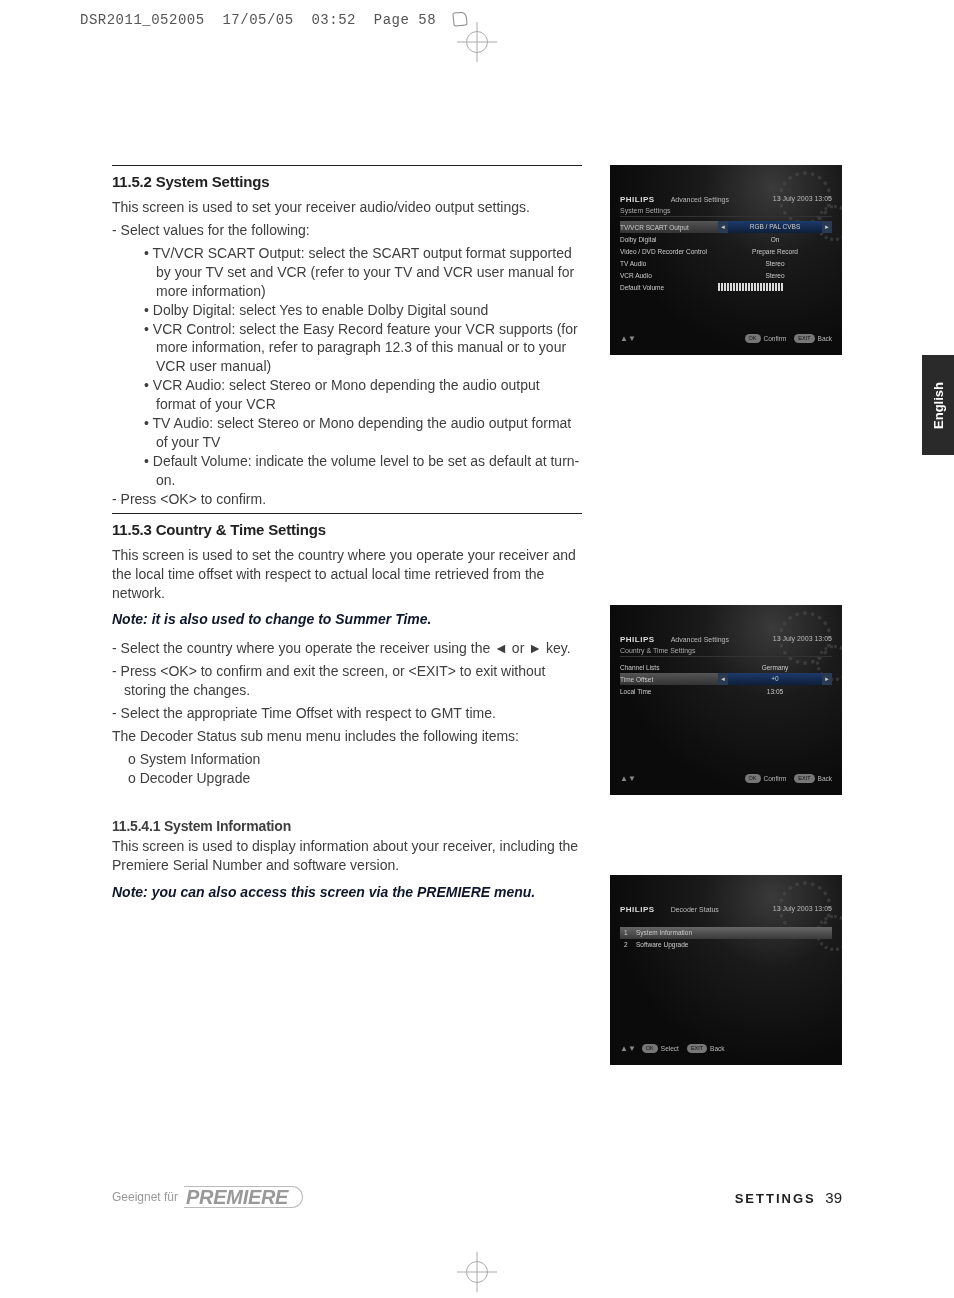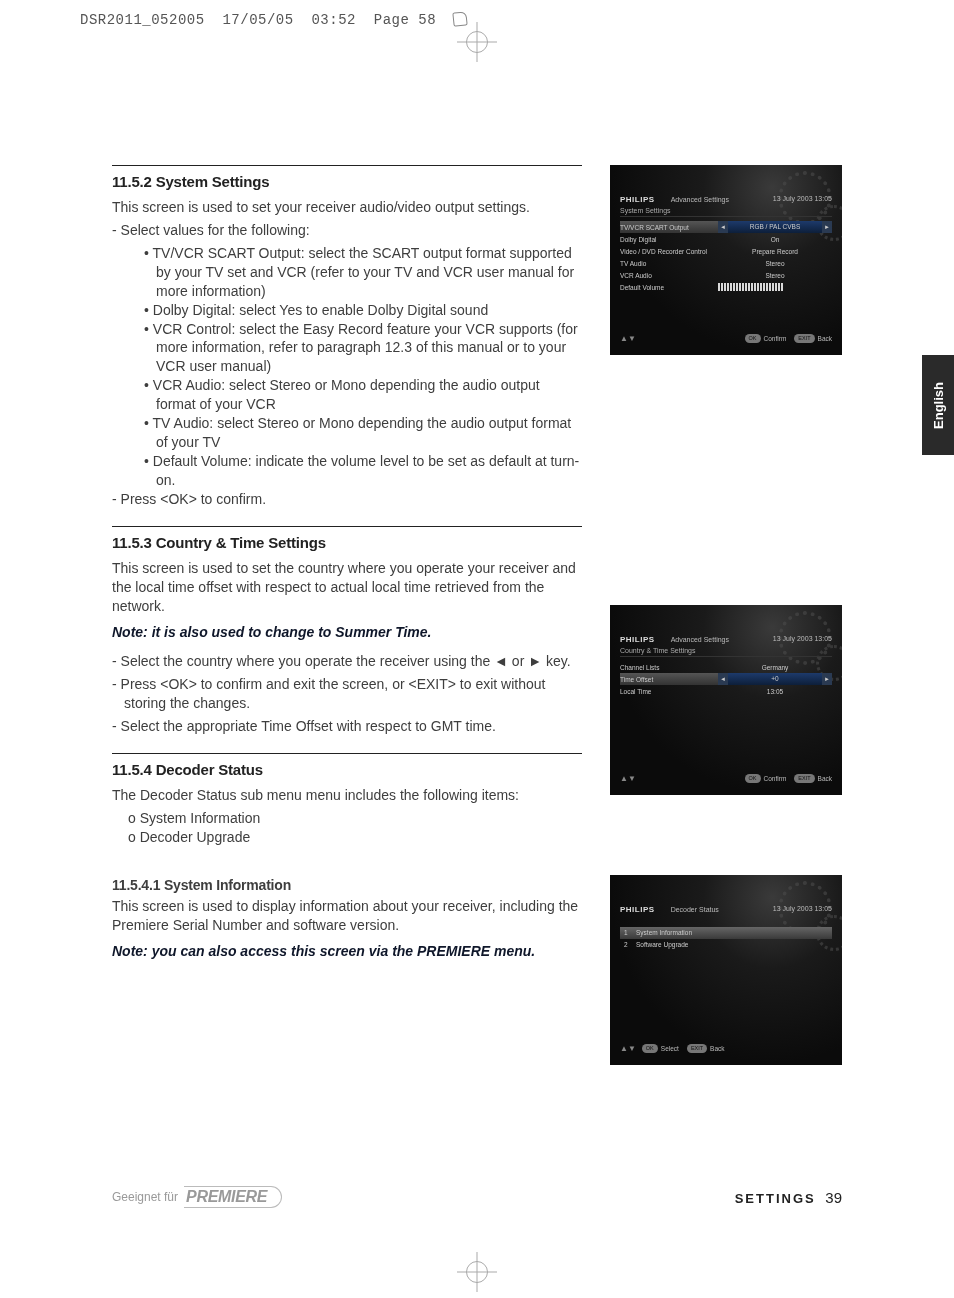--- a/index.html
+++ b/index.html
@@ -87,21 +87,21 @@
   .col-text p { margin-bottom: 4px; }
   .col-text .note { font-style: italic; color: #0f172a; margin-top: 8px; margin-bottom: 10px; font-weight: bold; }
   .col-text h3 { font-size: 14px; font-weight: 700; margin-top: 29px; margin-bottom: 2px; letter-spacing: -0.2px;}
   .col-text .list { padding-left: 12px; }
   .col-text .list-item::before { content: "- "; margin-left: -12px; }
   .col-text .bullets { padding-left: 32px; }
   .col-text .bullets li { list-style: none; }
   .col-text .bullets li::before { content: "• "; margin-left: -12px; }
   .col-text .subitems { padding-left: 32px; }
   .col-text .subitems div::before { content: "o "; margin-left: -16px; }
-  .section-sp { margin-top: 17px; }
+  .section-sp { margin-top: 4px; }
 
   .side-tab {
     position: absolute;
     right: -112px;
     top: 190px;
     width: 32px;
     height: 100px;
     background: #2a2a2a;
     color: #fff;
     font-size: 13px;
@@ -235,21 +235,21 @@
     right: 0;
     display: flex;
     align-items: center;
     font-size: 12px;
     color: #999;
   }
   .page-footer .left { display: flex; align-items: center; gap: 6px; }
   .page-footer .premiere {
     font-style: italic;
     font-weight: 700;
-    font-size: 16px;
+    font-size: 20px;
     letter-spacing: -0.3px;
     position: relative;
     padding: 2px 6px 2px 2px;
   }
   .page-footer .premiere-wrap {
     border: 1.2px solid #bbb;
     border-left: none;
     border-radius: 0 20px 20px 0;
     padding-right: 8px;
     display: inline-flex;
@@ -310,21 +310,20 @@
 
     <h2 class="section-sp">11.5.3  Country &amp; Time Settings</h2>
     <p>This screen is used to set the country where you operate your receiver and the local time offset with respect to actual local time retrieved from the network.</p>
     <p class="note">Note: it is also used to change to Summer Time.</p>
     <div class="list">
       <p class="list-item">Select the country where you operate the receiver using the ◄ or ►  key.</p>
       <p class="list-item">Press &lt;OK&gt; to confirm and exit the screen, or &lt;EXIT&gt; to exit without storing the changes.</p>
       <p class="list-item">Select the appropriate Time Offset with respect to GMT time.</p>
     </div>
 
-    <h2 class="section-sp">11.5.4  Decoder Status</h2>
     <p>The Decoder Status sub menu menu includes the following items:</p>
     <div class="subitems">
       <div>System Information</div>
       <div>Decoder Upgrade</div>
     </div>
     <h3>11.5.4.1  System Information</h3>
     <p>This screen is used to display information about your receiver, including the Premiere Serial Number and software version.</p>
     <p class="note">Note: you can also access this screen via the PREMIERE menu.</p>
   </div>
 

